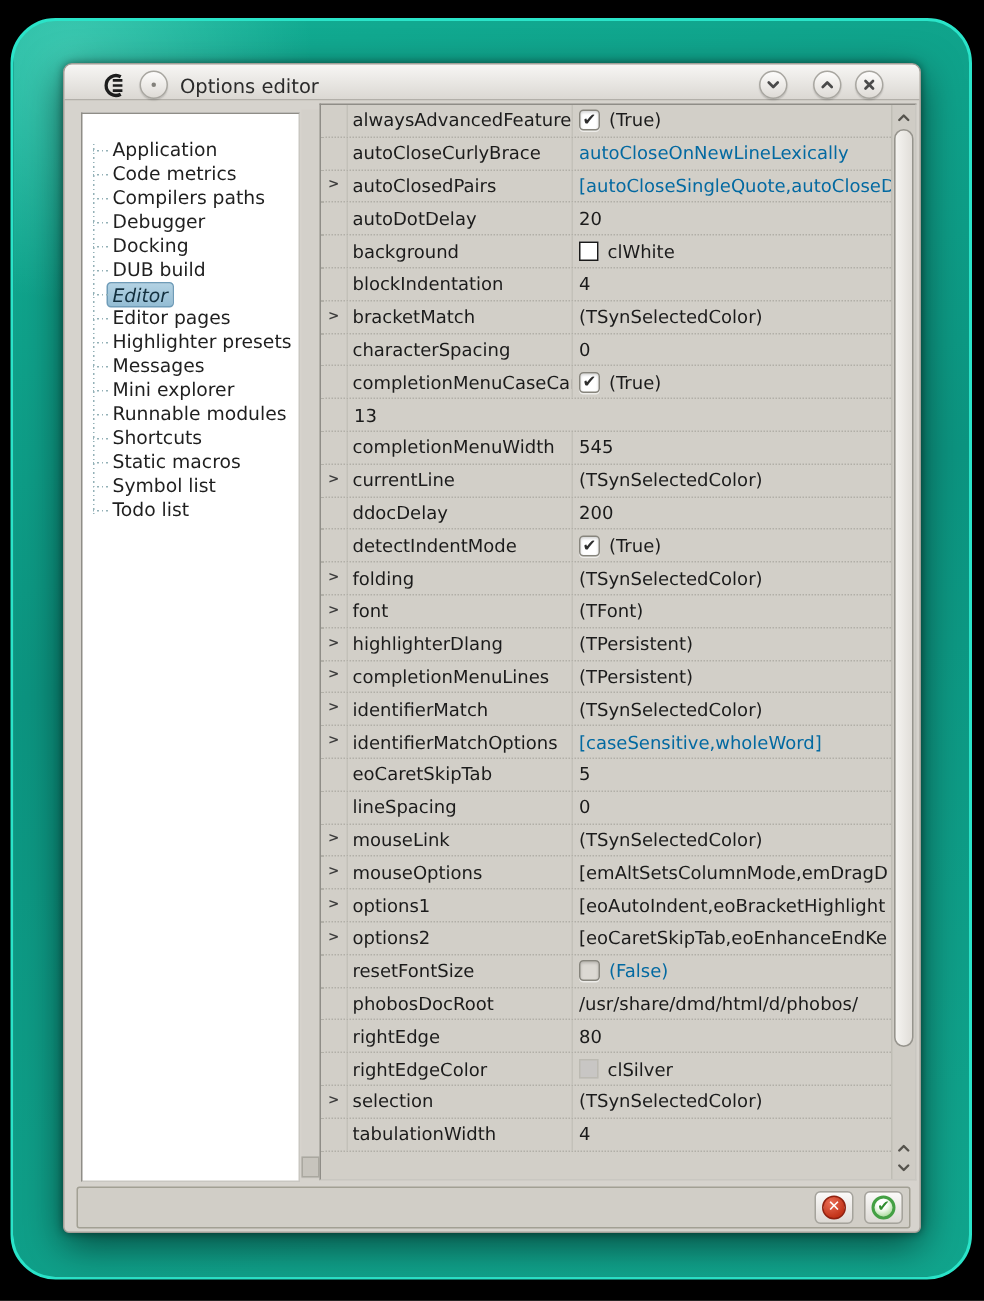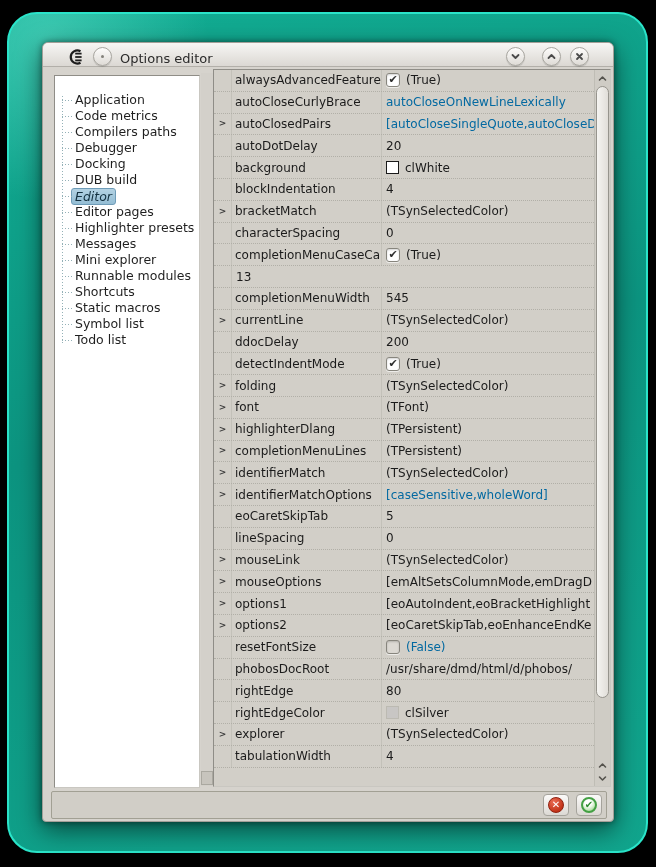--- a/index.html
+++ b/index.html
@@ -409,21 +409,21 @@
           <div class="row">
             <div class="gutter"></div>
             <div class="name">rightEdgeColor</div>
             <div class="value">
               <div class="swatch silver"></div>
               <span>clSilver</span>
             </div>
           </div>
           <div class="row">
             <div class="gutter">&gt;</div>
-            <div class="name">explorer</div>
+            <div class="name">selection</div>
             <div class="value">
               <span>(TSynSelectedColor)</span>
             </div>
           </div>
           <div class="row">
             <div class="gutter"></div>
             <div class="name">tabulationWidth</div>
             <div class="value">
               <span>4</span>
             </div>

